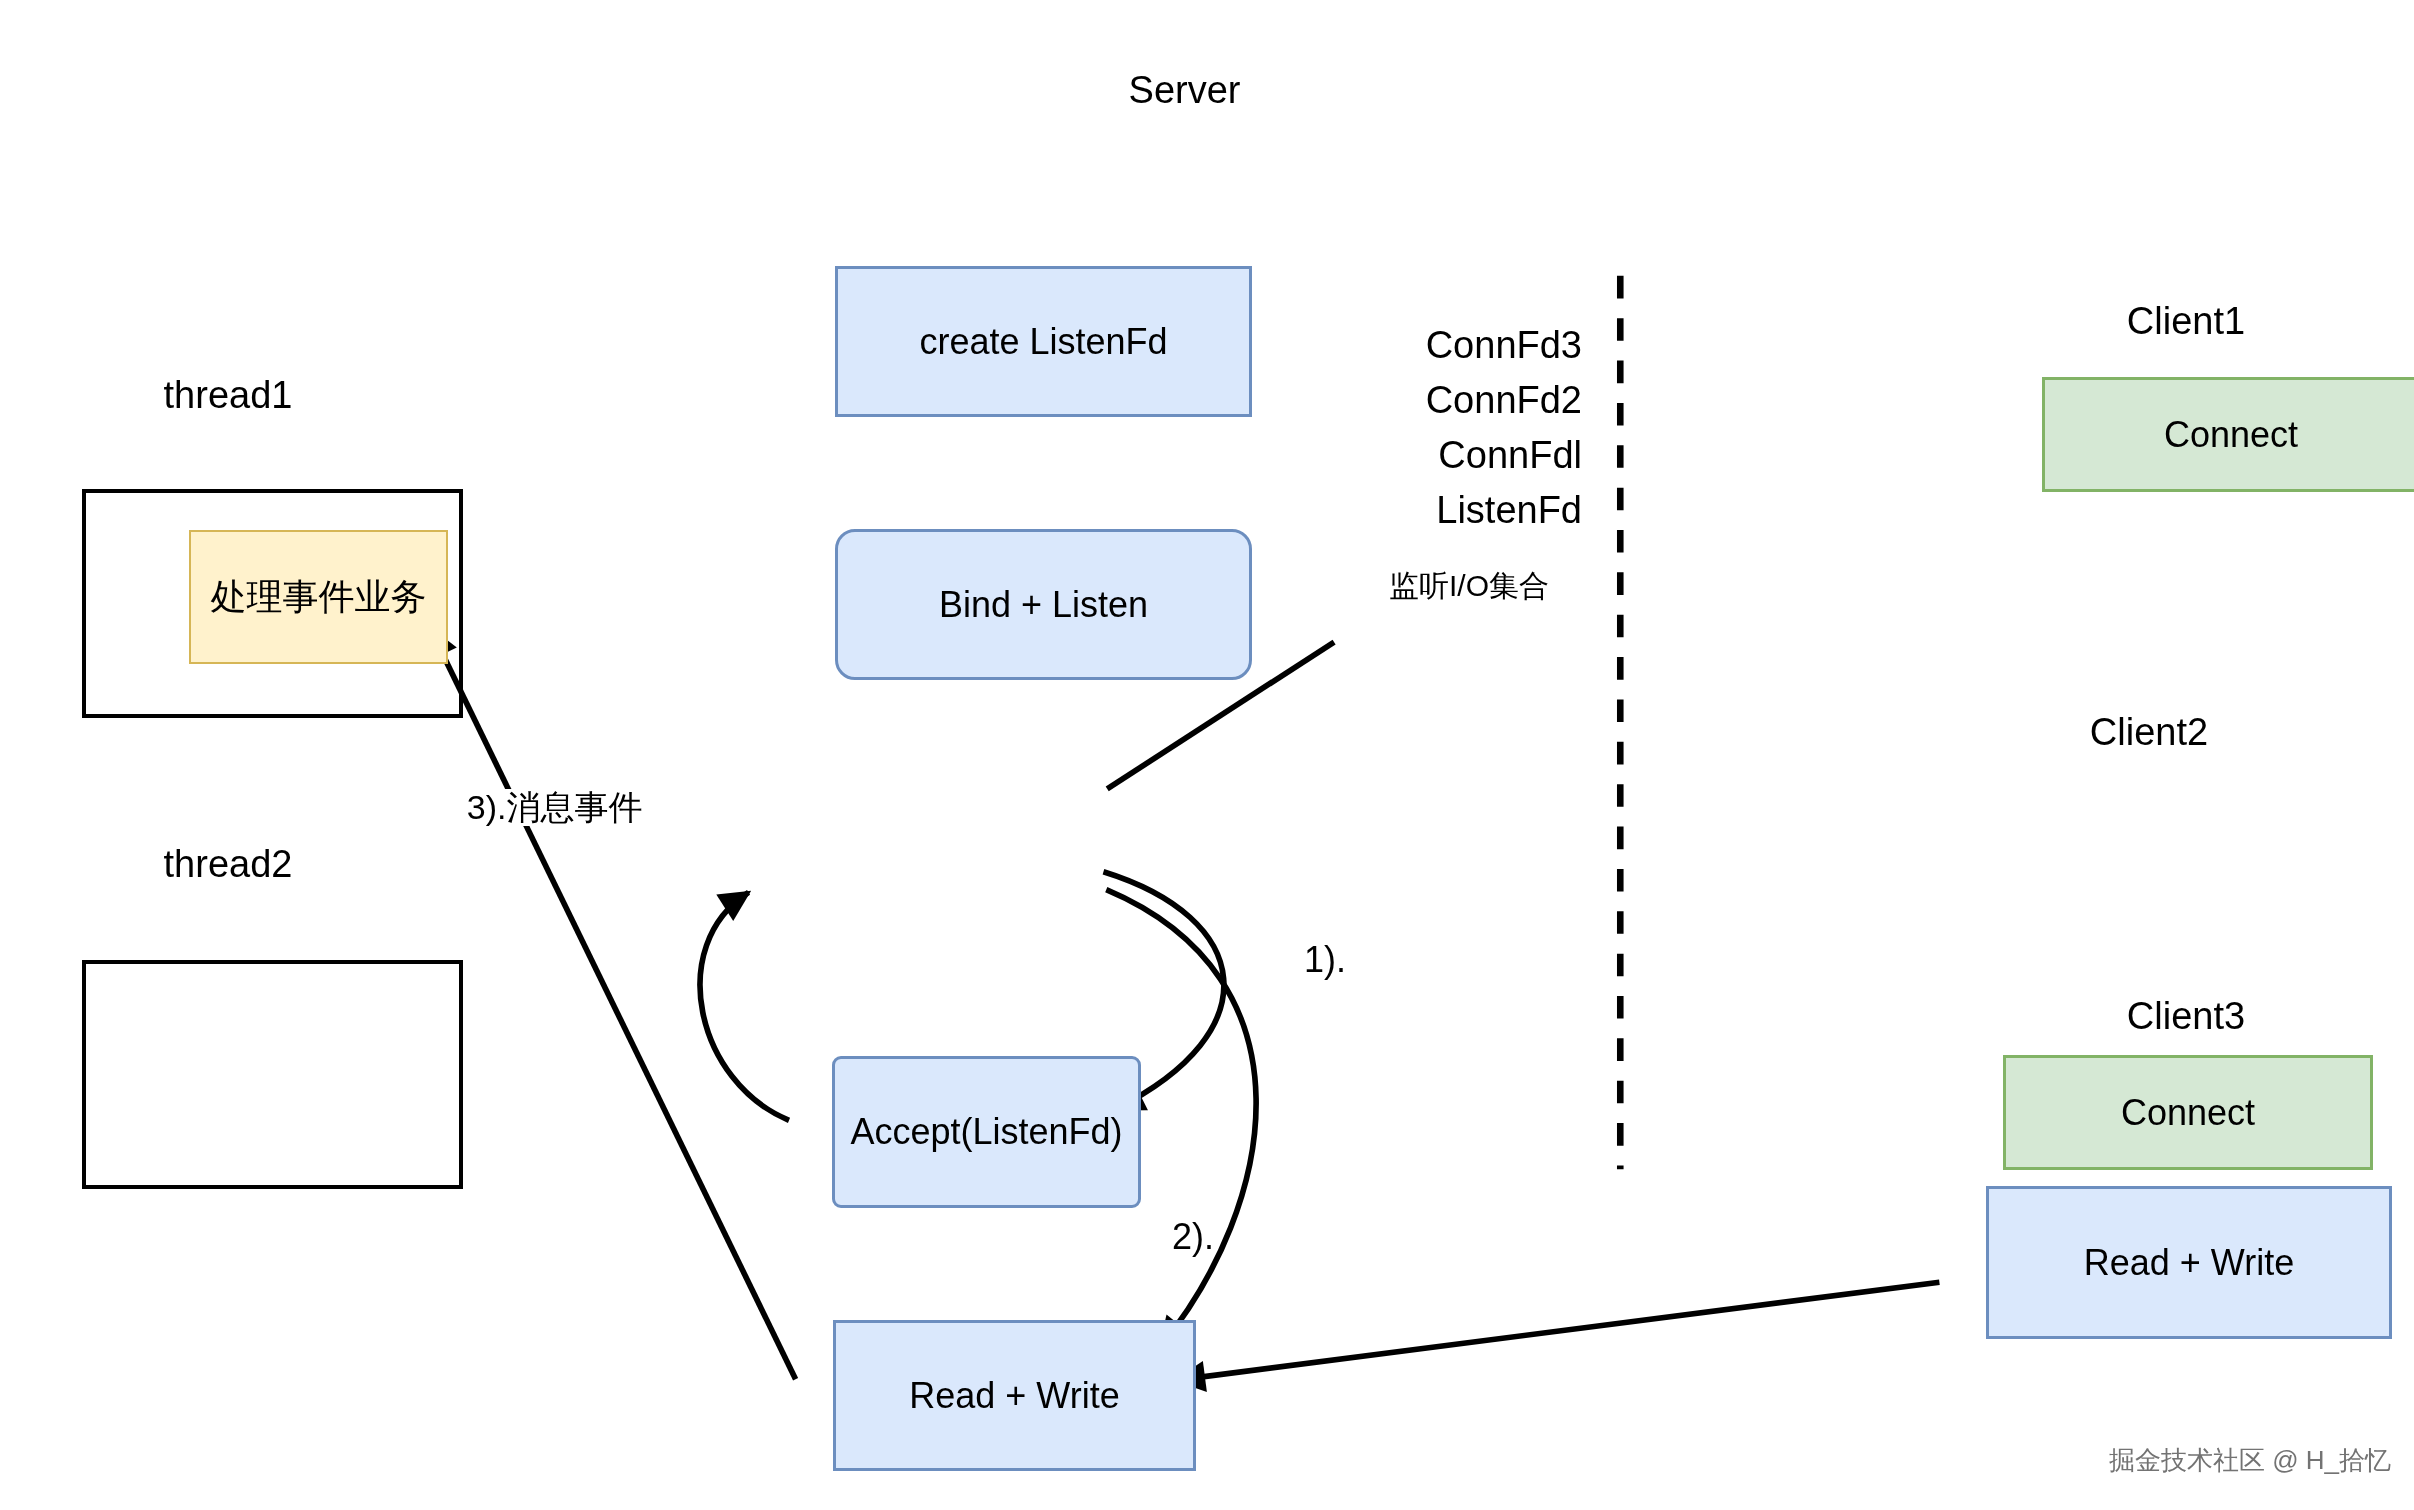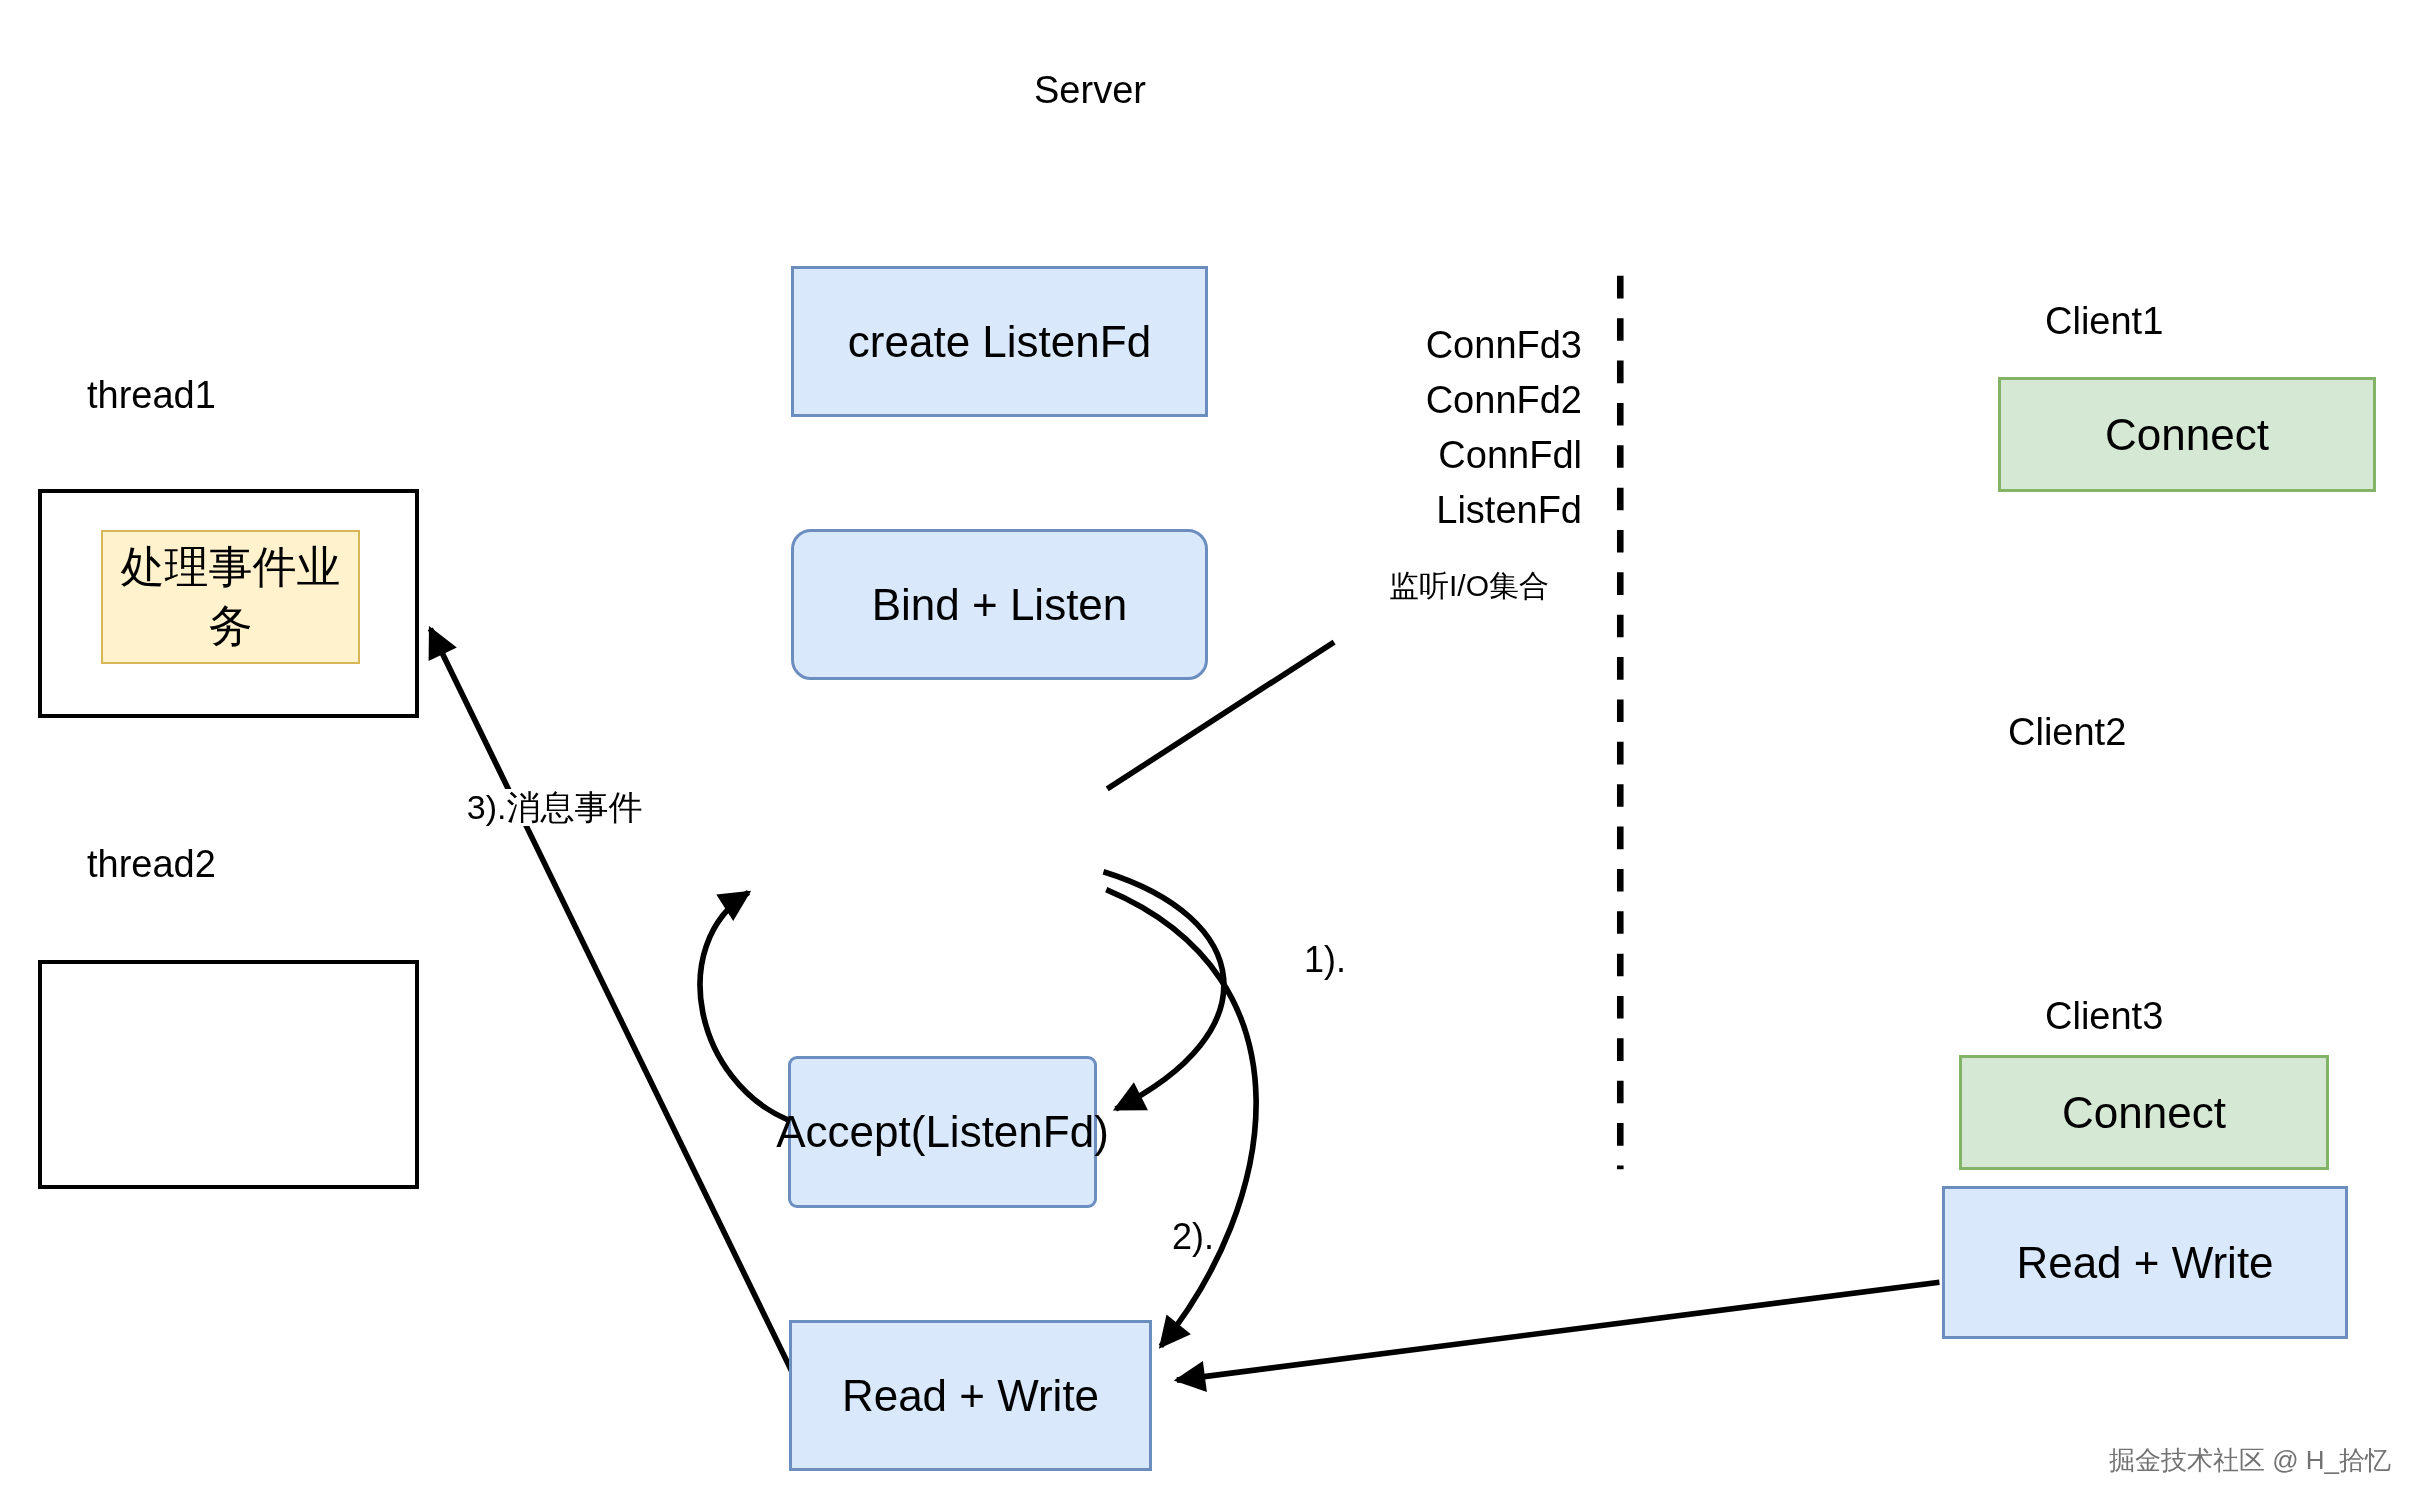--- a/index.html
+++ b/index.html
@@ -4,24 +4,24 @@
 <style>
   html,body{margin:0;padding:0;background:#fff;}
   #canvas{
     position:relative;
     width:2414px;height:1510px;
     background:#ffffff;
     font-family:"Liberation Sans", sans-serif;
     color:#000;
     overflow:hidden;
   }
-  .lbl{position:absolute;font-size:38px;line-height:1.2;white-space:nowrap;}
+  .lbl{position:absolute;text-align:center;font-size:38px;line-height:1.2;white-space:nowrap;}
   .node{
     position:absolute;display:flex;align-items:center;justify-content:center;
-    font-size:44px;text-align:center;box-sizing:border-box;
+    font-size:36px;text-align:center;box-sizing:border-box;margin-left:44px;
   }
   .blue{background:#dae8fc;border:3.8px solid #6c8ebf;}
   .green{background:#d5e8d4;border:3.8px solid #82b366;}
   .yellow{background:#fff2cc;border:2.8px solid #d6b656;font-family:Liberation Mono, monospace;}
   .plain{background:transparent;border:4.7px solid #000;}
   .fdstack{position:absolute;left:1318px;top:318px;width:264px;text-align:right;font-size:38px;line-height:55px;}
   .fdset{position:absolute;left:1363px;top:560px;width:212px;text-align:center;font-size:30px;line-height:51px;line-break:anywhere;word-break:break-all;}
   .ann{position:absolute;font-size:36px;line-height:1.1;white-space:nowrap;}
   .ann.bg{background:#fff;padding:0 3.8px;}
   #watermark{

